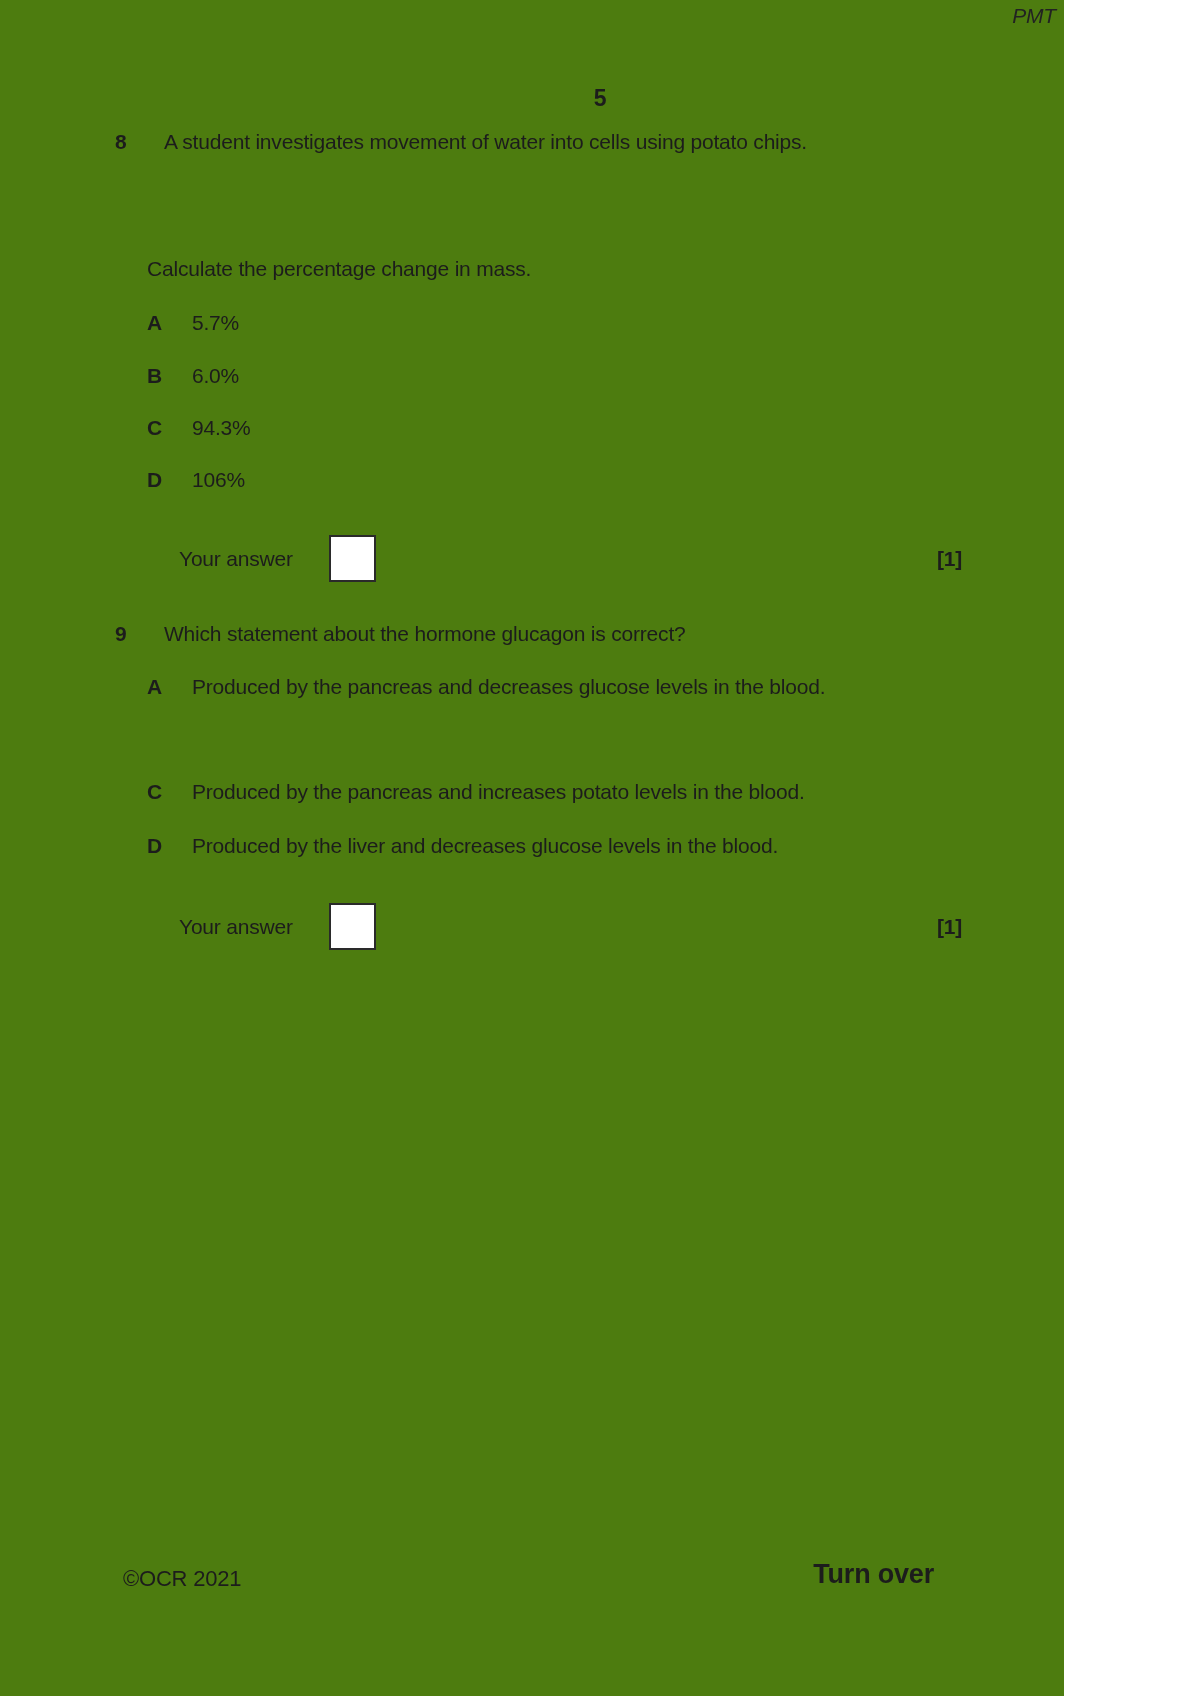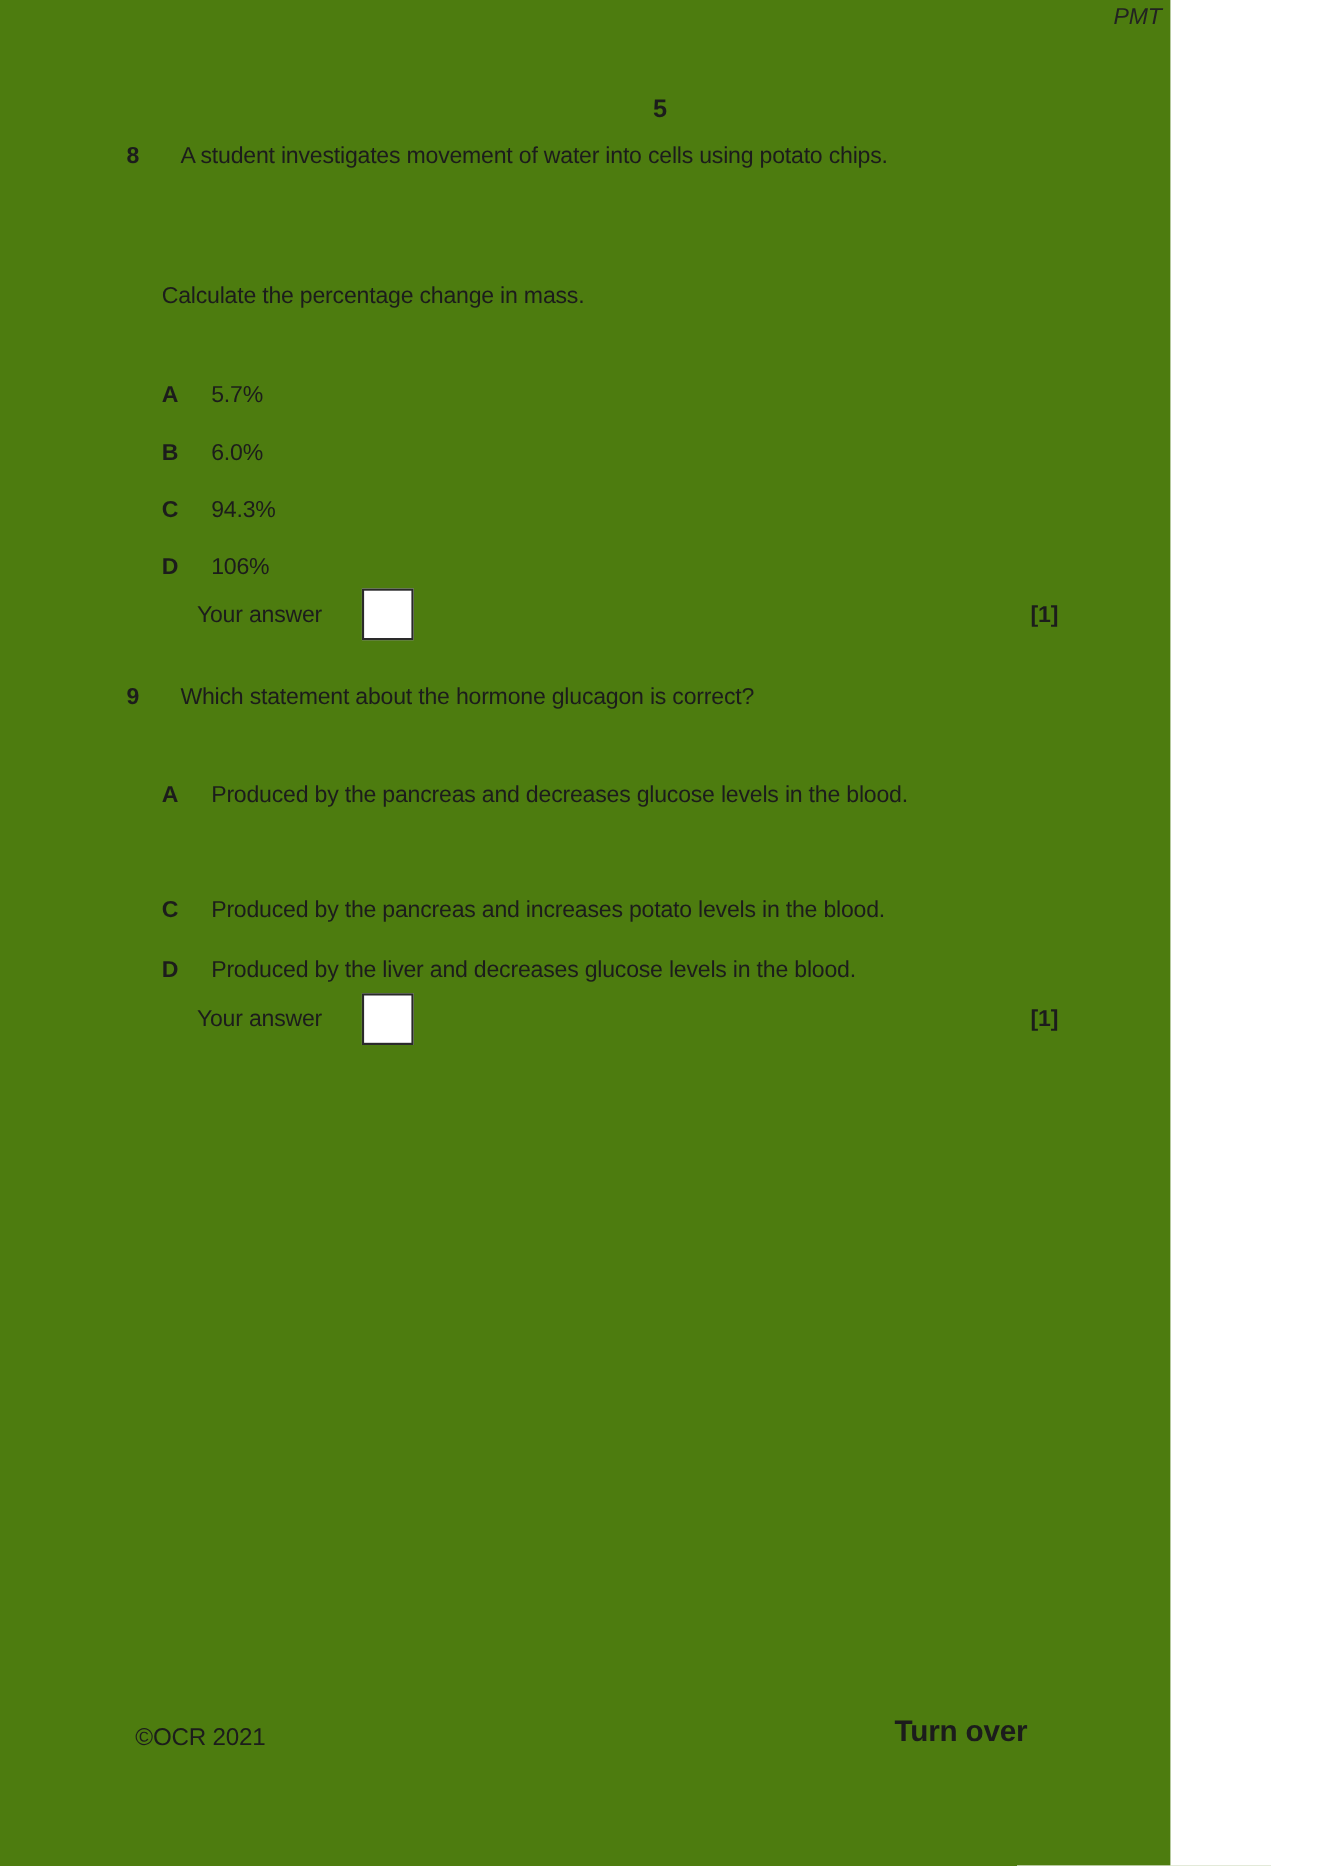--- a/index.html
+++ b/index.html
@@ -36,21 +36,21 @@
     width: 49px;
     font-weight: 700;
   }
   .para {
     left: 147px;
     width: 951px;
     text-align: justify;
     line-height: 27px;
   }
   .line { left: 147px; white-space: nowrap; }
-  .optrow { left: 147px; white-space: nowrap; margin-top: 36px; }
+  .optrow { left: 147px; white-space: nowrap; }
   .optletter {
     display: inline-block;
     width: 45px;
     font-weight: 700;
   }
   .anslabel { left: 147px; line-height: 47px; margin-left: 32px; }
   .ansbox {
     left: 329px;
     width: 47px;
     height: 47px;

